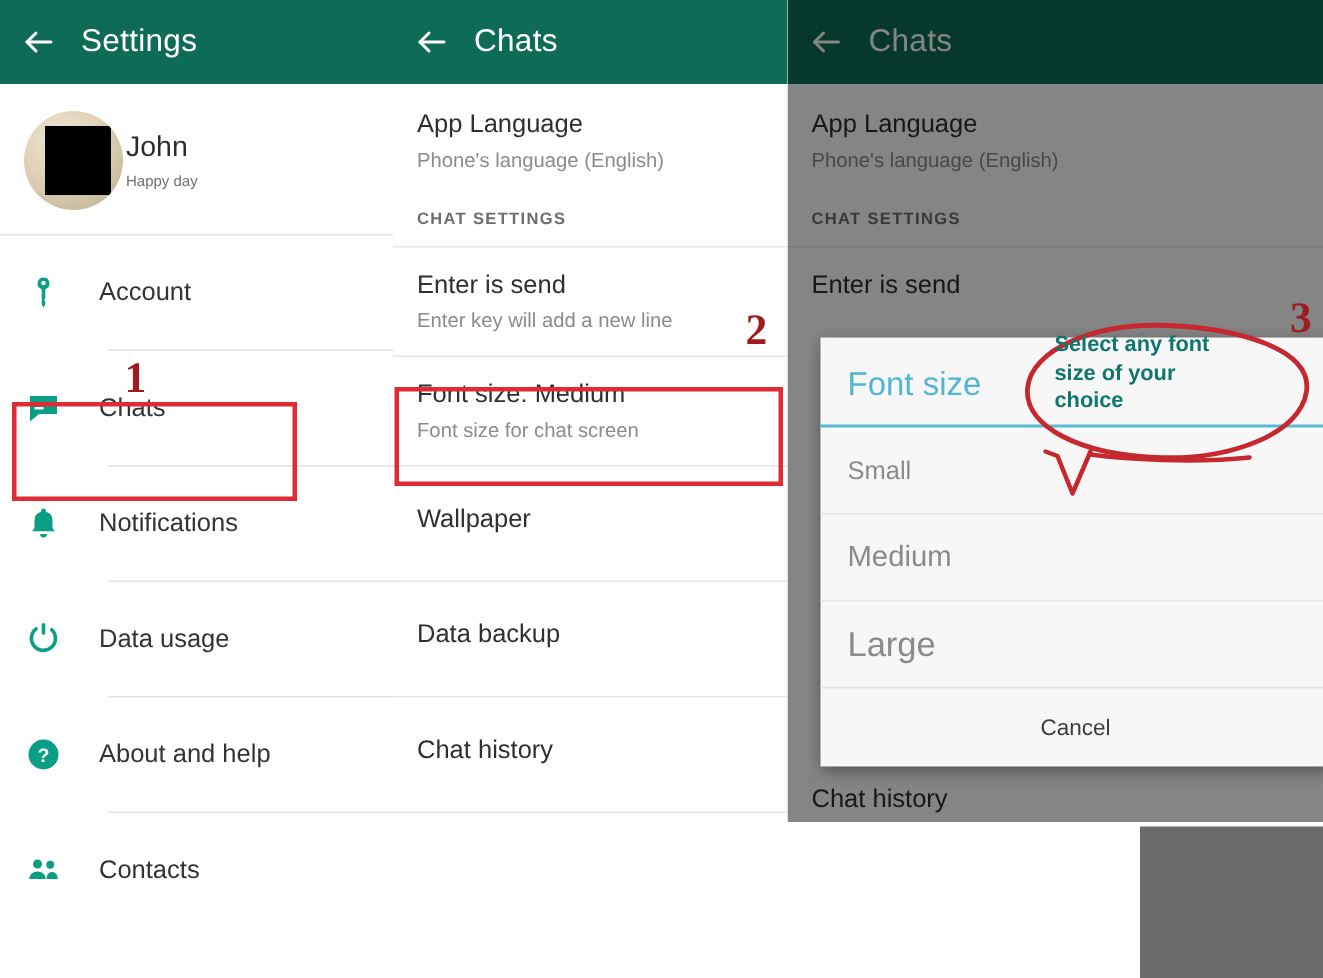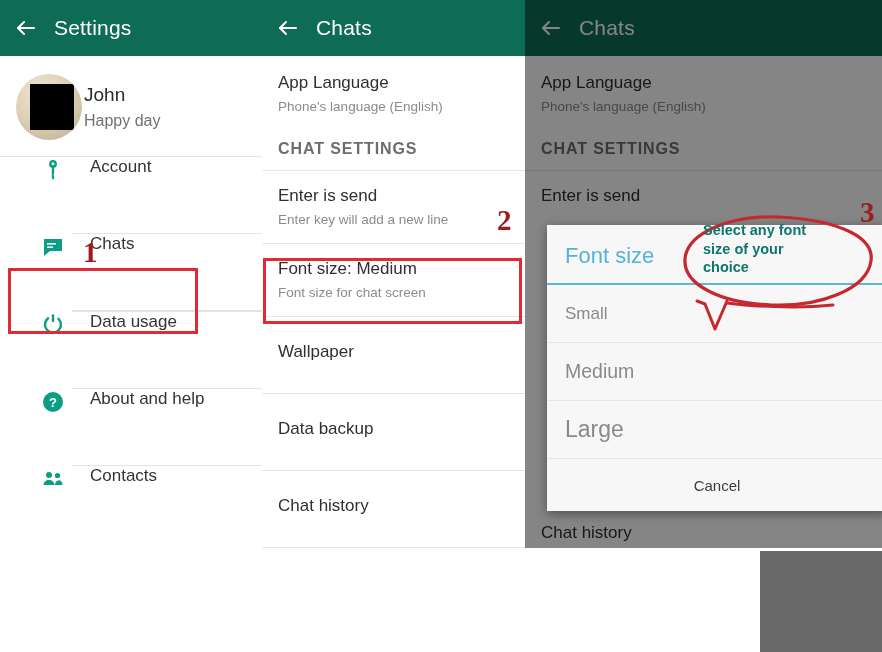--- a/index.html
+++ b/index.html
@@ -28,34 +28,34 @@
   
   .profile{display:flex;align-items:center;gap:2px;padding:18px 16px 16px 16px;}
   .avatar{
     position:relative;width:66px;height:66px;border-radius:50%;
     background:radial-gradient(circle at 38% 30%, #efe6d4 0%, #ded1b7 45%, #c9bb9d 78%, #b6a88c 100%);
     flex:0 0 auto;overflow:hidden;
   }
   .avatar .censor{position:absolute;left:14px;top:10px;width:44px;height:46px;background:#000000;}
   .profile .ptext{display:flex;flex-direction:column;gap:6px;}
   .profile .pname{font-size:19px;color:#2b2b2b;}
-  .profile .pstatus{font-size:16px;color:#707070;}
+  .profile .pstatus{font-size:10px;color:#707070;}
   .hr{height:1px;background:#e3e3e3;margin:0 0 0 0;}
   .hr.inset{margin-left:72px;}
 
   
-  .srow{display:flex;align-items:flex-start;gap:24px;height:76px;padding:0 16px;box-sizing:border-box;position:relative;margin-left:24px;}
+  .srow{display:flex;align-items:center;gap:24px;height:76px;padding:0 16px;box-sizing:border-box;position:relative;}
   .srow .ico{width:26px;height:26px;flex:0 0 auto;display:flex;align-items:center;justify-content:center;color:#0a9e84;}
   .srow .lbl{font-size:17px;color:#333333;}
 
   
   .crow{padding:24px 16px 10px 16px;box-sizing:border-box;position:relative;}
   .crow .t1{font-size:17px;color:#2f2f2f;line-height:1.35;}
   .crow .t2{font-size:13.5px;color:#8b8b8b;margin-top:3px;line-height:1.35;}
-  .sect{font-size:16px;color:#6d6d6d;letter-spacing:.9px;font-weight:700;padding:14px 16px 12px 16px;}
+  .sect{font-size:11px;color:#6d6d6d;letter-spacing:.9px;font-weight:700;padding:14px 16px 12px 16px;}
   .divider{height:1px;background:#e6e6e6;}
 
   
   #panel-dim .scrim{position:absolute;left:0;top:0;width:357px;height:548px;background:rgba(0,0,0,.48);pointer-events:none;}
   #panel-dim .appbar{background:#0e6b55;}
   #panel-dim .inner{position:absolute;inset:0;}
   .bottomwhite{position:absolute;left:0;top:548px;width:357px;height:104px;background:#ffffff;}
   .graychunk{position:absolute;left:235px;top:551px;width:122px;height:101px;background:#6a6a6a;}
   .grayline{position:absolute;left:235px;top:548px;width:122px;height:3px;background:#ffffff;}
 
@@ -126,20 +126,28 @@
         <svg viewBox="0 0 24 24" width="24" height="24" fill="#0a9e84">
           <path d="M3 4h18v12H9l-6 5V4z"></path>
           <rect x="6" y="8" width="9" height="1.6" fill="#ffffff"></rect>
           <rect x="6" y="11.4" width="6" height="1.6" fill="#ffffff"></rect>
         </svg>
       </span>
       <span class="lbl">Chats</span>
     </div>
     <div class="hr inset"></div>
 
+    <div class="srow">
+      <span class="ico">
+        <svg viewBox="0 0 24 24" width="24" height="24" fill="#0a9e84">
+          <path d="M12 2a1.6 1.6 0 0 0-1.6 1.6v.6A6 6 0 0 0 6 10v5l-1.6 2.2h15.2L18 15v-5a6 6 0 0 0-4.4-5.8v-.6A1.6 1.6 0 0 0 12 2zM9.7 19a2.3 2.3 0 0 0 4.6 0z"></path>
+        </svg>
+      </span>
+      <span class="lbl">Notifications</span>
+    </div>
     <div class="hr inset"></div>
 
     <div class="srow">
       <span class="ico">
         <svg viewBox="0 0 24 24" width="24" height="24" fill="none" stroke="#0a9e84" stroke-width="2.4" stroke-linecap="round">
           <path d="M17.5 5.8A8 8 0 1 1 7 5.3"></path>
           <line x1="12" y1="2.5" x2="12" y2="8"></line>
         </svg>
       </span>
       <span class="lbl">Data usage</span>

